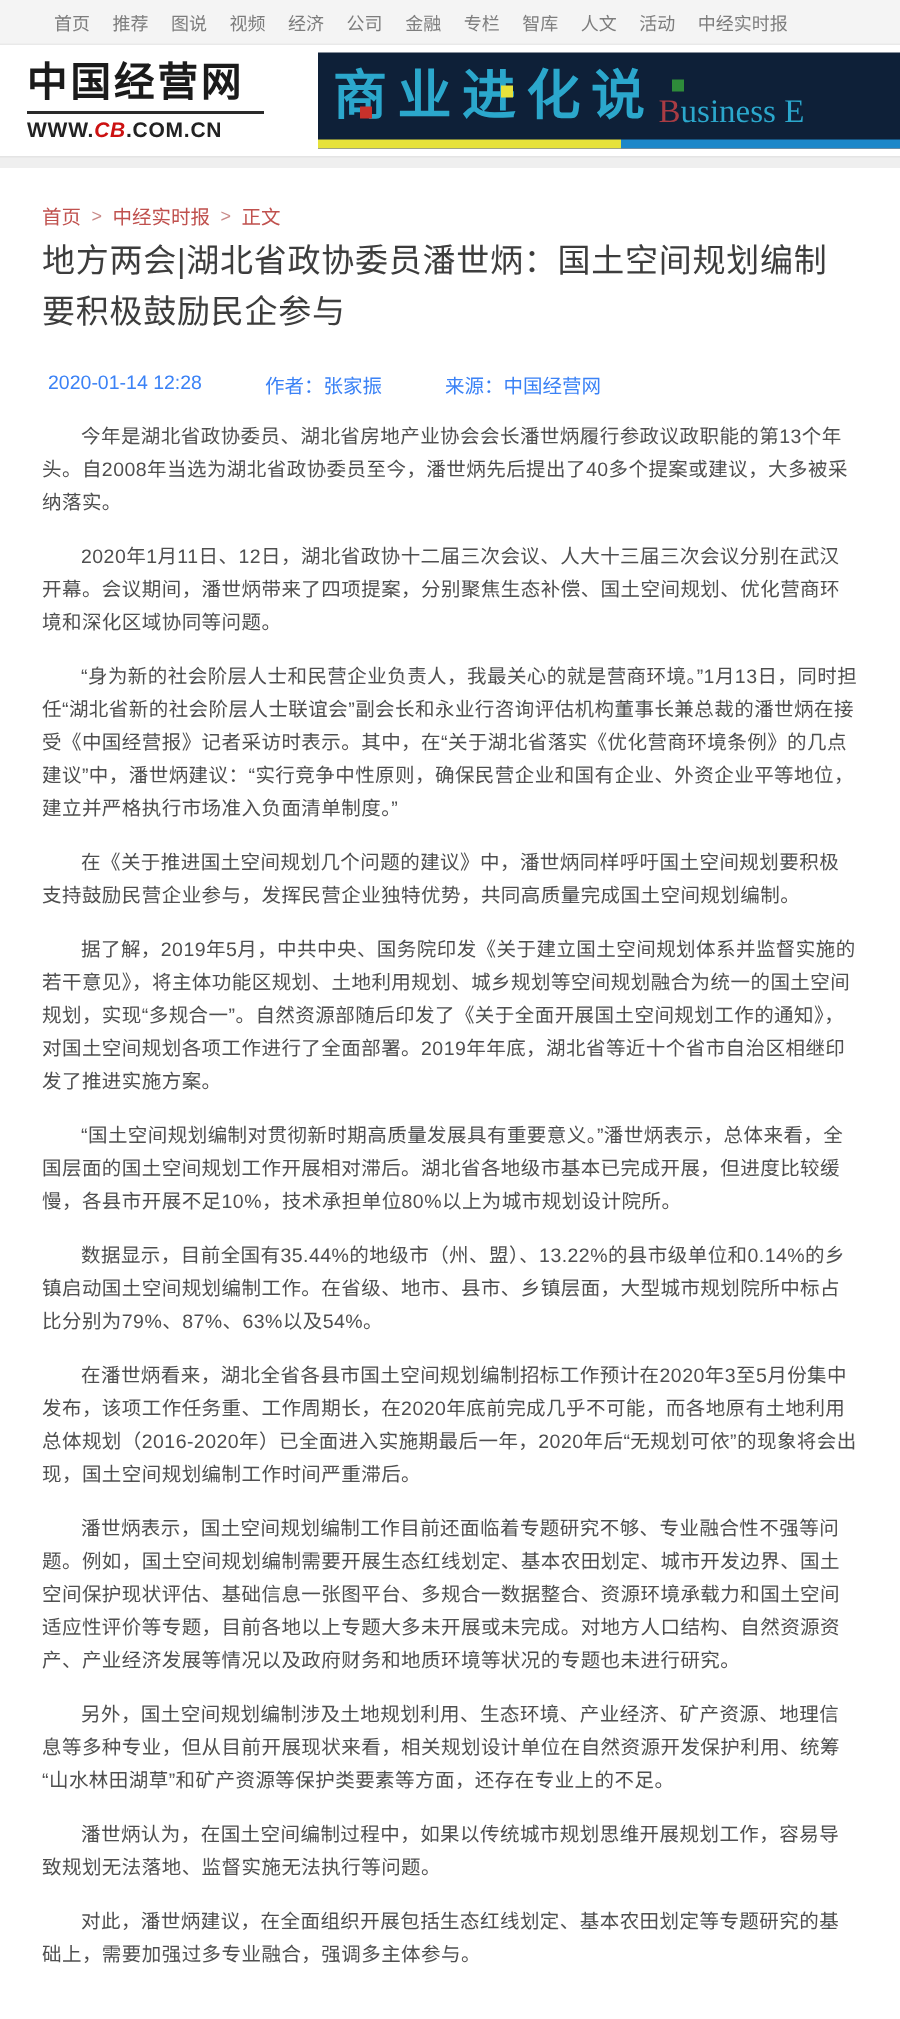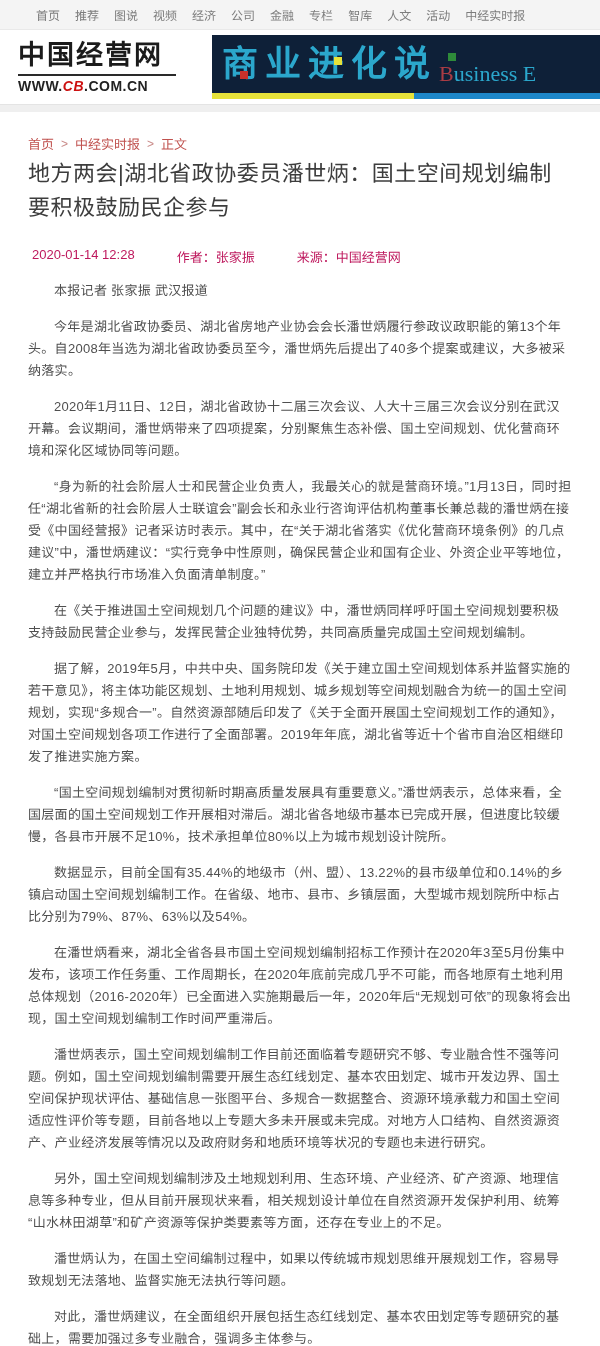--- a/index.html
+++ b/index.html
@@ -110,21 +110,21 @@
     font-size: 22px;
     font-weight: 400;
     color: #3d3d3d;
     line-height: 34px;
     letter-spacing: 0.5px;
   }
 
   .meta-row {
     margin-top: 22px;
     font-size: 13px;
-    color: #be185d;
+    color: #3b82f6;
     display: flex;
     gap: 42px;
     padding-left: 4px;
   }
 
   .article-body { margin-top: 14px; }
   .article-body p {
     font-size: 13px;
     line-height: 22px;
     color: #4f4f4f;
@@ -181,21 +181,20 @@
 
   <h1 class="article-title">地方两会|湖北省政协委员潘世炳：国土空间规划编制要积极鼓励民企参与</h1>
 
   <div class="meta-row">
     <span>2020-01-14 12:28</span>
     <span>作者：张家振</span>
     <span>来源：中国经营网</span>
   </div>
 
   <div class="article-body">
-      <p>本报记者 张家振 武汉报道</p>
       <p>今年是湖北省政协委员、湖北省房地产业协会会长潘世炳履行参政议政职能的第13个年头。自2008年当选为湖北省政协委员至今，潘世炳先后提出了40多个提案或建议，大多被采纳落实。</p>
       <p>2020年1月11日、12日，湖北省政协十二届三次会议、人大十三届三次会议分别在武汉开幕。会议期间，潘世炳带来了四项提案，分别聚焦生态补偿、国土空间规划、优化营商环境和深化区域协同等问题。</p>
       <p>“身为新的社会阶层人士和民营企业负责人，我最关心的就是营商环境。”1月13日，同时担任“湖北省新的社会阶层人士联谊会”副会长和永业行咨询评估机构董事长兼总裁的潘世炳在接受《中国经营报》记者采访时表示。其中，在“关于湖北省落实《优化营商环境条例》的几点建议”中，潘世炳建议：“实行竞争中性原则，确保民营企业和国有企业、外资企业平等地位，建立并严格执行市场准入负面清单制度。”</p>
       <p>在《关于推进国土空间规划几个问题的建议》中，潘世炳同样呼吁国土空间规划要积极支持鼓励民营企业参与，发挥民营企业独特优势，共同高质量完成国土空间规划编制。</p>
       <p>据了解，2019年5月，中共中央、国务院印发《关于建立国土空间规划体系并监督实施的若干意见》，将主体功能区规划、土地利用规划、城乡规划等空间规划融合为统一的国土空间规划，实现“多规合一”。自然资源部随后印发了《关于全面开展国土空间规划工作的通知》，对国土空间规划各项工作进行了全面部署。2019年年底，湖北省等近十个省市自治区相继印发了推进实施方案。</p>
       <p>“国土空间规划编制对贯彻新时期高质量发展具有重要意义。”潘世炳表示，总体来看，全国层面的国土空间规划工作开展相对滞后。湖北省各地级市基本已完成开展，但进度比较缓慢，各县市开展不足10%，技术承担单位80%以上为城市规划设计院所。</p>
       <p>数据显示，目前全国有35.44%的地级市（州、盟）、13.22%的县市级单位和0.14%的乡镇启动国土空间规划编制工作。在省级、地市、县市、乡镇层面，大型城市规划院所中标占比分别为79%、87%、63%以及54%。</p>
       <p>在潘世炳看来，湖北全省各县市国土空间规划编制招标工作预计在2020年3至5月份集中发布，该项工作任务重、工作周期长，在2020年底前完成几乎不可能，而各地原有土地利用总体规划（2016-2020年）已全面进入实施期最后一年，2020年后“无规划可依”的现象将会出现，国土空间规划编制工作时间严重滞后。</p>
       <p>潘世炳表示，国土空间规划编制工作目前还面临着专题研究不够、专业融合性不强等问题。例如，国土空间规划编制需要开展生态红线划定、基本农田划定、城市开发边界、国土空间保护现状评估、基础信息一张图平台、多规合一数据整合、资源环境承载力和国土空间适应性评价等专题，目前各地以上专题大多未开展或未完成。对地方人口结构、自然资源资产、产业经济发展等情况以及政府财务和地质环境等状况的专题也未进行研究。</p>
       <p>另外，国土空间规划编制涉及土地规划利用、生态环境、产业经济、矿产资源、地理信息等多种专业，但从目前开展现状来看，相关规划设计单位在自然资源开发保护利用、统筹“山水林田湖草”和矿产资源等保护类要素等方面，还存在专业上的不足。</p>

